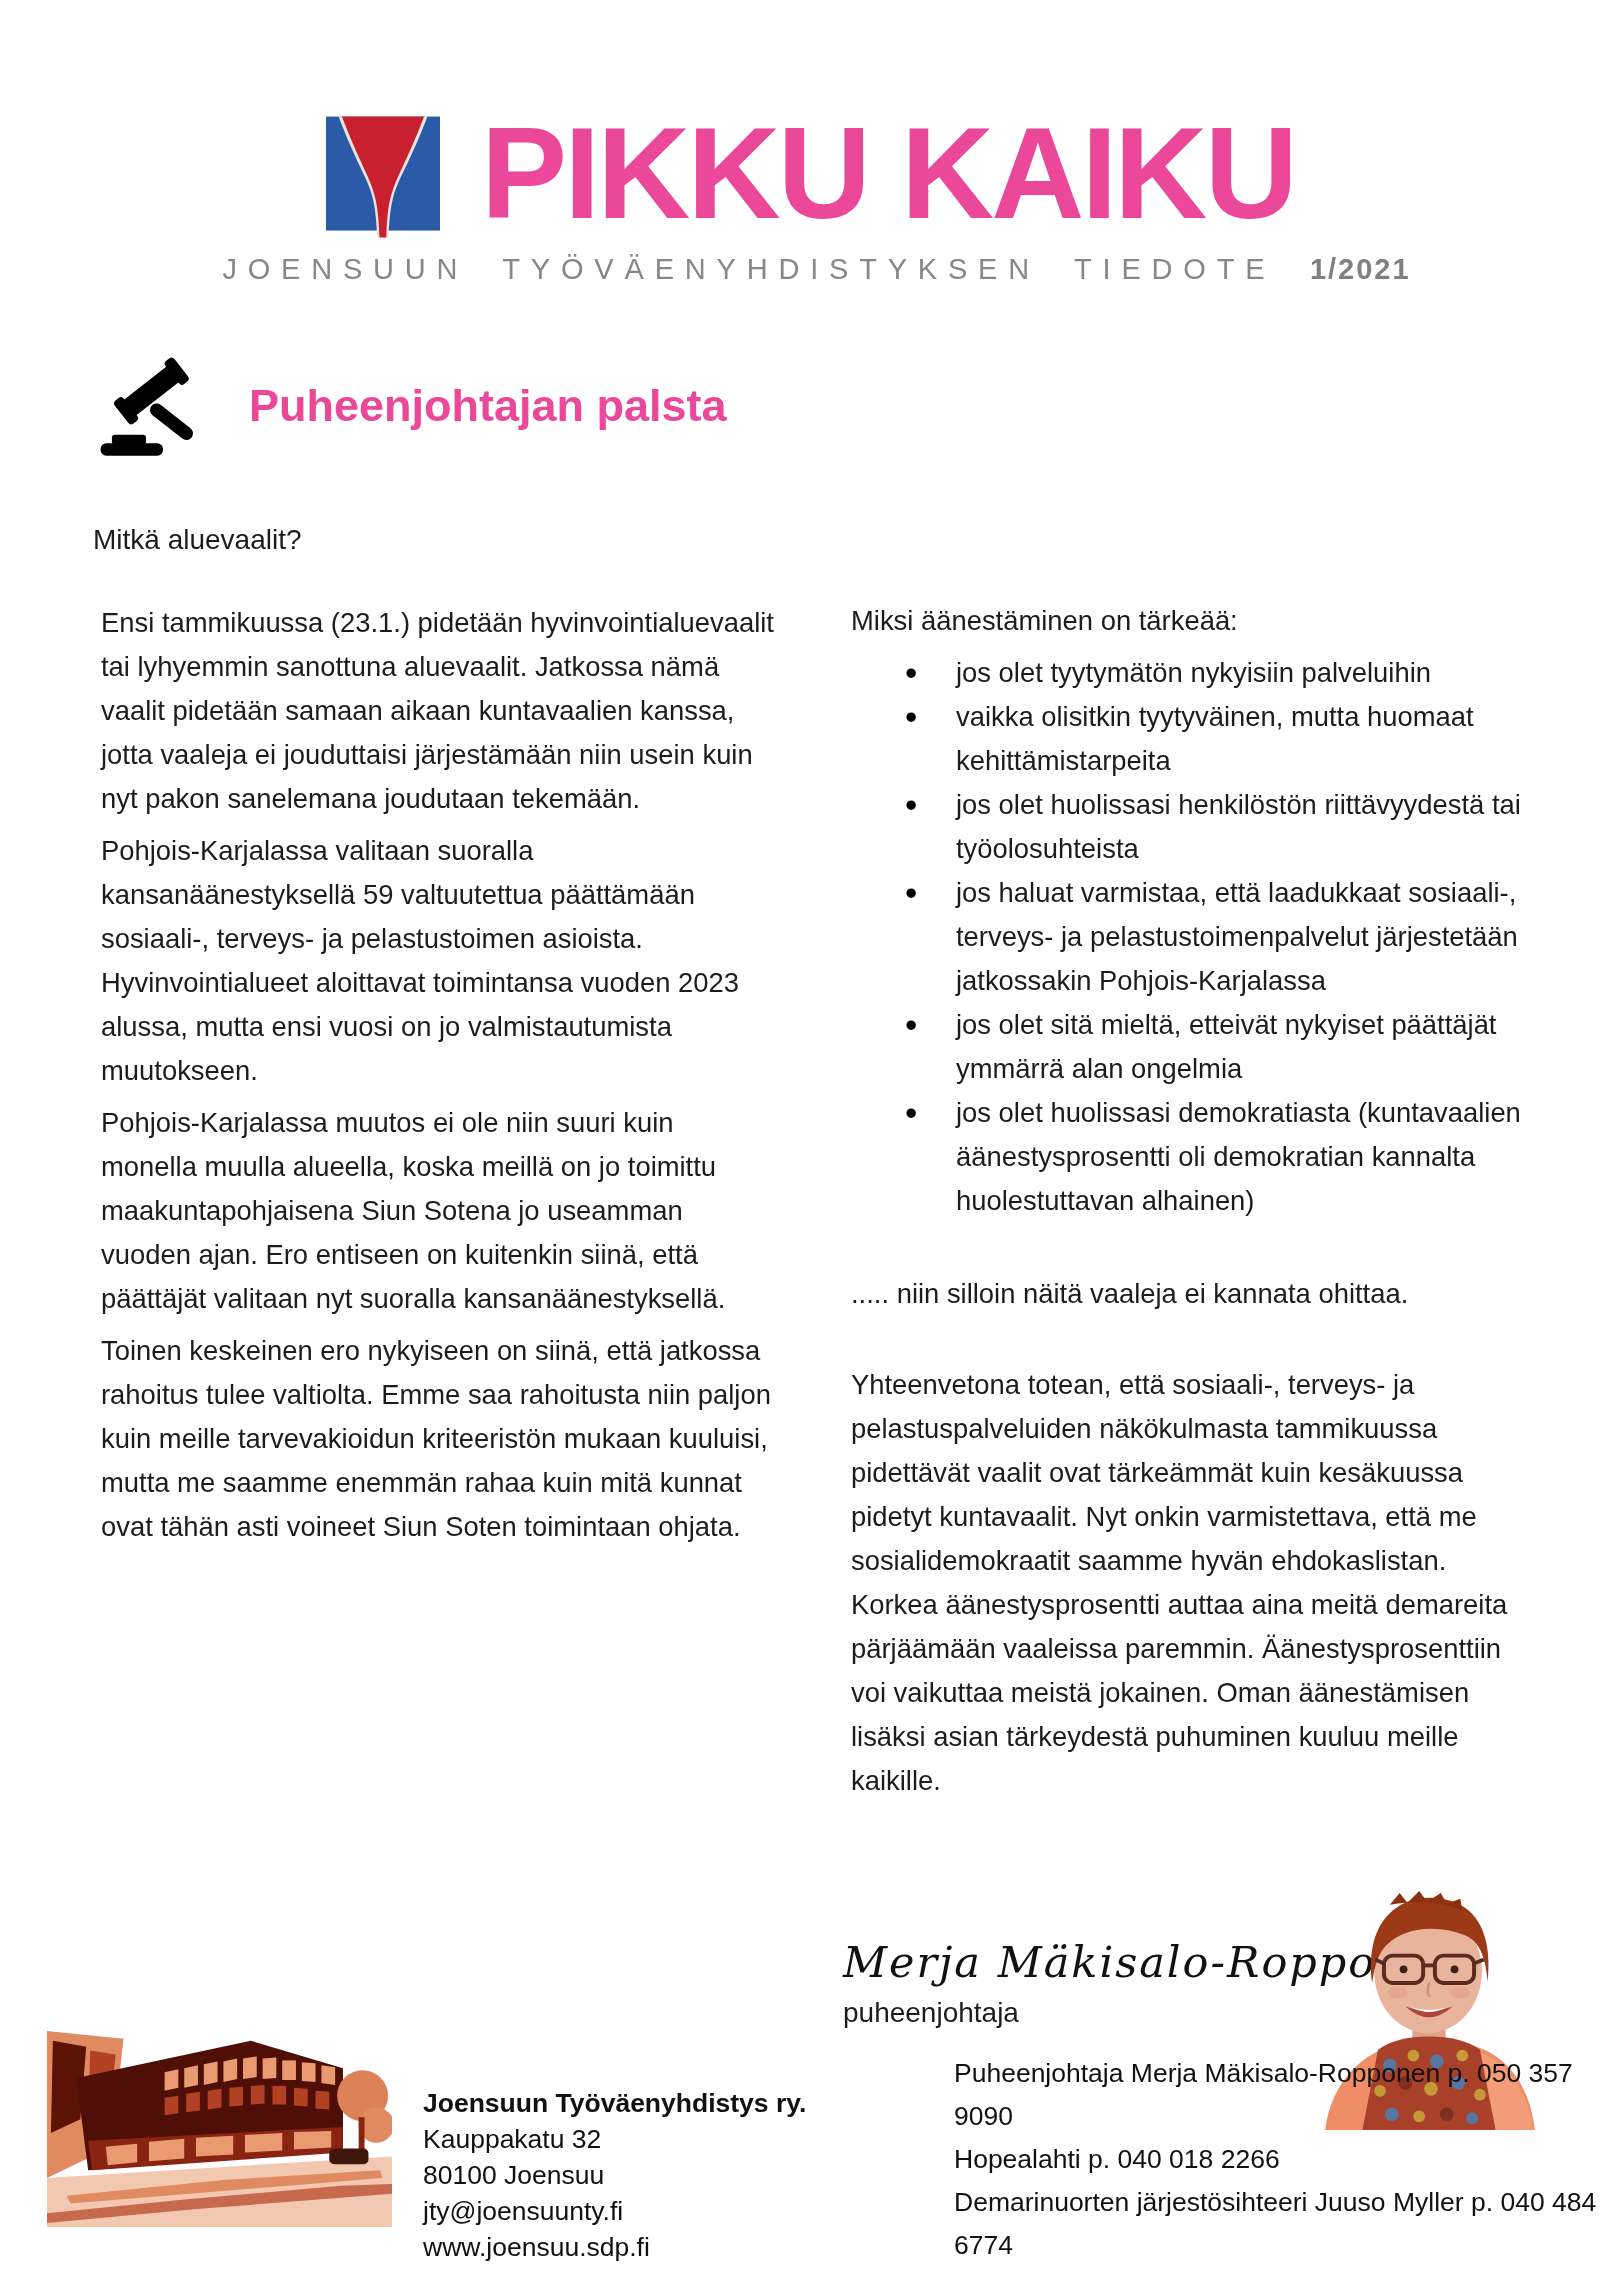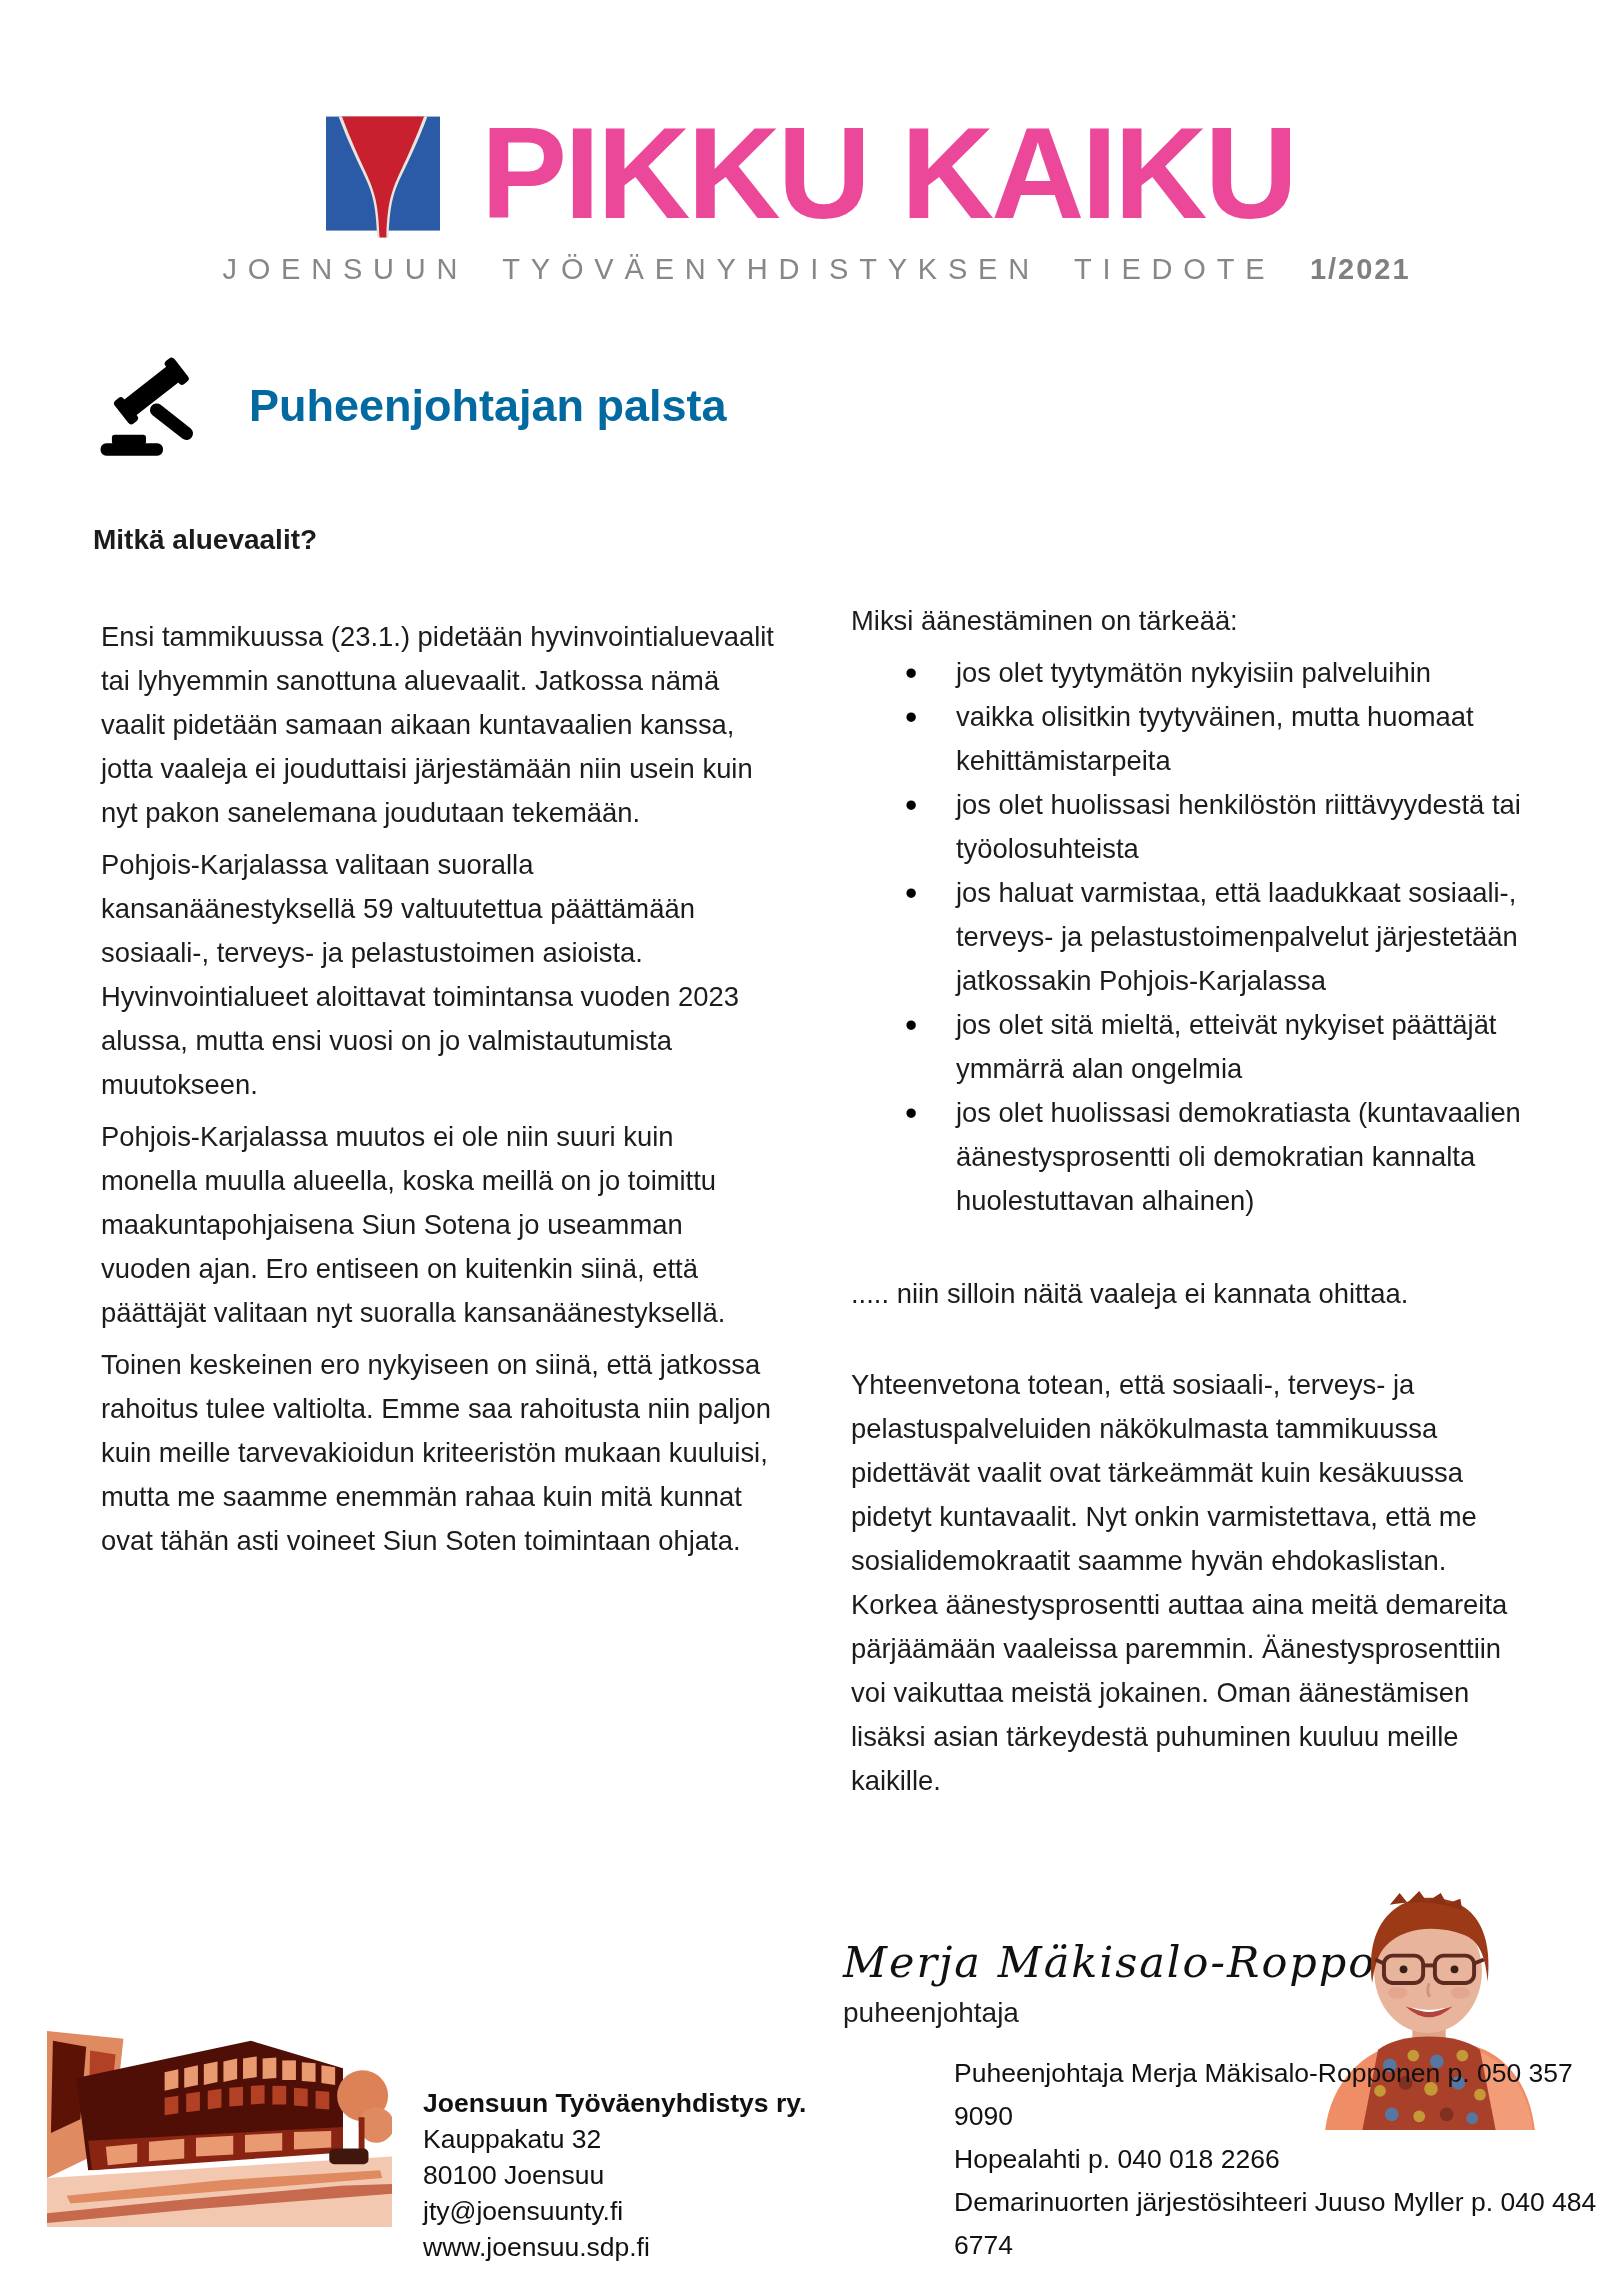--- a/index.html
+++ b/index.html
@@ -15,26 +15,26 @@
     letter-spacing:-2.9px;white-space:nowrap;
   }
   .masthead-subtitle{
     position:absolute;top:253px;left:12px;right:0;text-align:center;
     font-size:29px;color:#878787;letter-spacing:10.8px;word-spacing:15.7px;font-weight:400;white-space:nowrap;
   }
   .masthead-subtitle .issue{font-weight:700;letter-spacing:2px;word-spacing:0;color:#808080;}
   
   .section-head{position:absolute;top:351px;left:93px;display:flex;align-items:center;gap:33px;}
   .gavel{width:123px;height:110px;}
-  .section-title{font-size:45px;font-weight:700;color:#0369a1;}
+  .section-title{font-size:45px;font-weight:700;color:#ec4899;}
   
   .col{position:absolute;font-size:27.4px;line-height:44px;color:#1c1c1c;}
   .col-left{left:93px;top:518px;width:691px;}
   .col-right{left:843px;top:591px;width:696px;}
-  .subhead{font-weight:700;font-size:28px;margin:0 0 53px 0;}
+  .subhead{font-weight:400;font-size:28px;margin:0 0 39px 0;}
   .col p{margin:8px;}
   .bullets{list-style:none;margin:0;padding:0;}
   .bullets li{position:relative;padding-left:113px;}
   .bullets li::before{content:"•";position:absolute;left:62px;top:0;font-size:35px;color:#000;}
   .lead-line{margin-top:49px !important;}
   .summary{margin-top:47px !important;}
   
   .signature-row{position:relative;margin-top:86px;height:274px;}
   .sig-name{
     font-family:"DejaVu Serif", serif;font-style:italic;font-size:43px;

